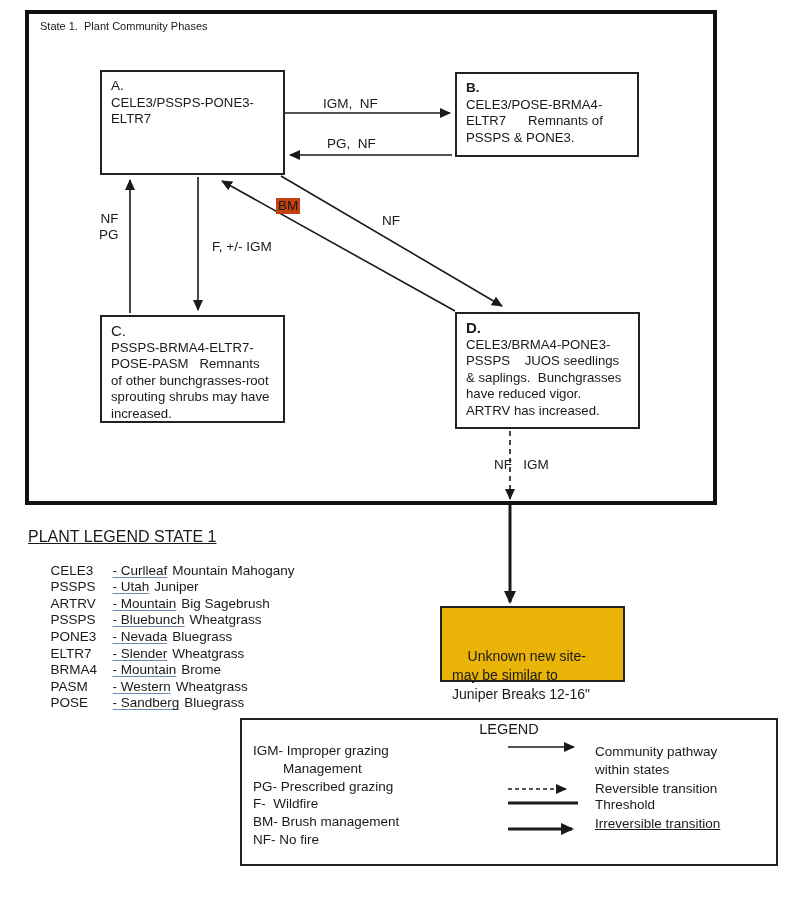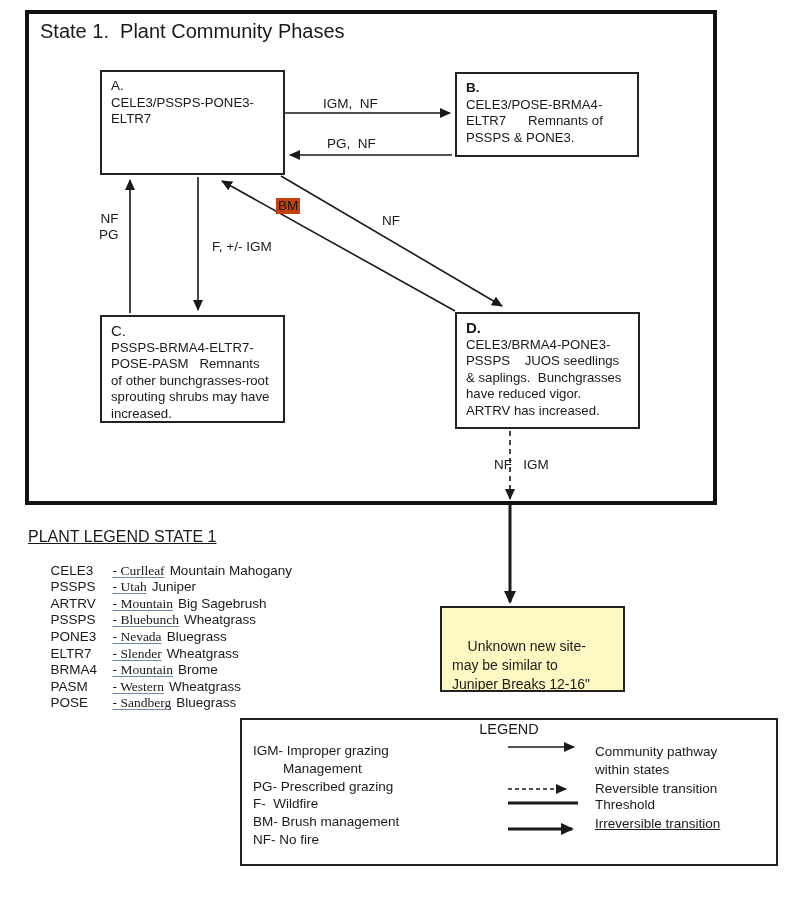--- a/index.html
+++ b/index.html
@@ -4,49 +4,49 @@
 <style>
   html,body{margin:0;padding:0;background:#fff;}
   #stage{
     position:relative;width:800px;height:897px;background:#ffffff;
     font-family:"Liberation Sans","DejaVu Sans",sans-serif;color:#1a1a1a;
     overflow:hidden;
   }
   .abs{position:absolute;}
   
   .state-frame{left:25px;top:10px;width:692px;height:495px;border:4px solid #111;box-sizing:border-box;background:transparent;}
-  .state-title{left:40px;top:20px;font-size:20px;white-space:pre;}
+  .state-title{left:40px;top:20px;font-size:11px;white-space:pre;}
   
   .pbox{border:2px solid #222;background:#fff;box-sizing:border-box;padding:6px 9px;font-size:13.5px;line-height:16.5px;}
   .pbox .body{white-space:pre;font-size:13.2px;}
   .letter{display:block;font-size:13.5px;}
   .letter.lg{font-size:15px;}
   .letter.bold{font-weight:bold;}
   #box-a{left:100px;top:70px;width:185px;height:105px;}
   #box-b{left:455px;top:72px;width:184px;height:85px;}
   #box-c{left:100px;top:315px;width:185px;height:108px;}
   #box-d{left:455px;top:312px;width:185px;height:117px;}
-  #exit-box{left:440px;top:606px;width:185px;height:86px;border:2px solid #222;background:#fef9c3;box-sizing:border-box;padding:10px 10px;font-size:14px;line-height:19px;white-space:pre;}
+  #exit-box{left:440px;top:606px;width:185px;height:76px;border:2px solid #222;background:#eab308;box-sizing:border-box;padding:20px 10px;font-size:14px;line-height:19px;white-space:pre;}
   
   #lines{left:0;top:0;width:800px;height:897px;pointer-events:none;}
   
   .plabel{font-size:13.5px;white-space:pre;line-height:16px;text-align:right;}
   #lbl-a-to-b{left:323px;top:96px;}
   #lbl-b-to-a{left:327px;top:136px;}
   #lbl-c-to-a{left:99px;top:211px;white-space:pre-line;}
   #lbl-a-to-c{left:212px;top:239px;}
   #lbl-d-to-a{left:276px;top:198px;background:#c2410c;padding:0 2px;}
   #lbl-a-to-d{left:382px;top:213px;}
   #lbl-d-to-exit{left:494px;top:457px;}
   
   .pl-header{left:28px;top:528px;font-size:16px;text-decoration:underline;white-space:pre;}
   .pl-rows{left:28px;top:546px;font-size:13.5px;}
   .pl-row{height:16.6px;line-height:16.6px;white-space:pre;}
   .pl-abbr{display:inline-block;width:62px;}
-  .pl-link{text-decoration:underline;text-decoration-color:#6b8cae;text-underline-offset:2px;margin-right:5px;font-family:Liberation Serif, serif;}
+  .pl-link{text-decoration:underline;text-decoration-color:#6b8cae;text-underline-offset:2px;margin-right:5px;}
   
   #legend-box{left:240px;top:718px;width:538px;height:148px;border:2px solid #222;box-sizing:border-box;background:#fff;}
   #legend-title{left:240px;top:721px;width:538px;text-align:center;font-size:14.5px;}
   #legend-abbrevs{left:253px;top:742px;font-size:13.5px;}
   .lg-line{height:17.8px;line-height:17.8px;white-space:pre;}
   .lg-line.indent{padding-left:30px;}
   .sym-label{left:595px;font-size:13.5px;line-height:17.5px;white-space:pre-line;}
   #sym-lbl-0{top:743px;}
   #sym-lbl-1{top:780px;}
   #sym-lbl-2{top:796px;}

